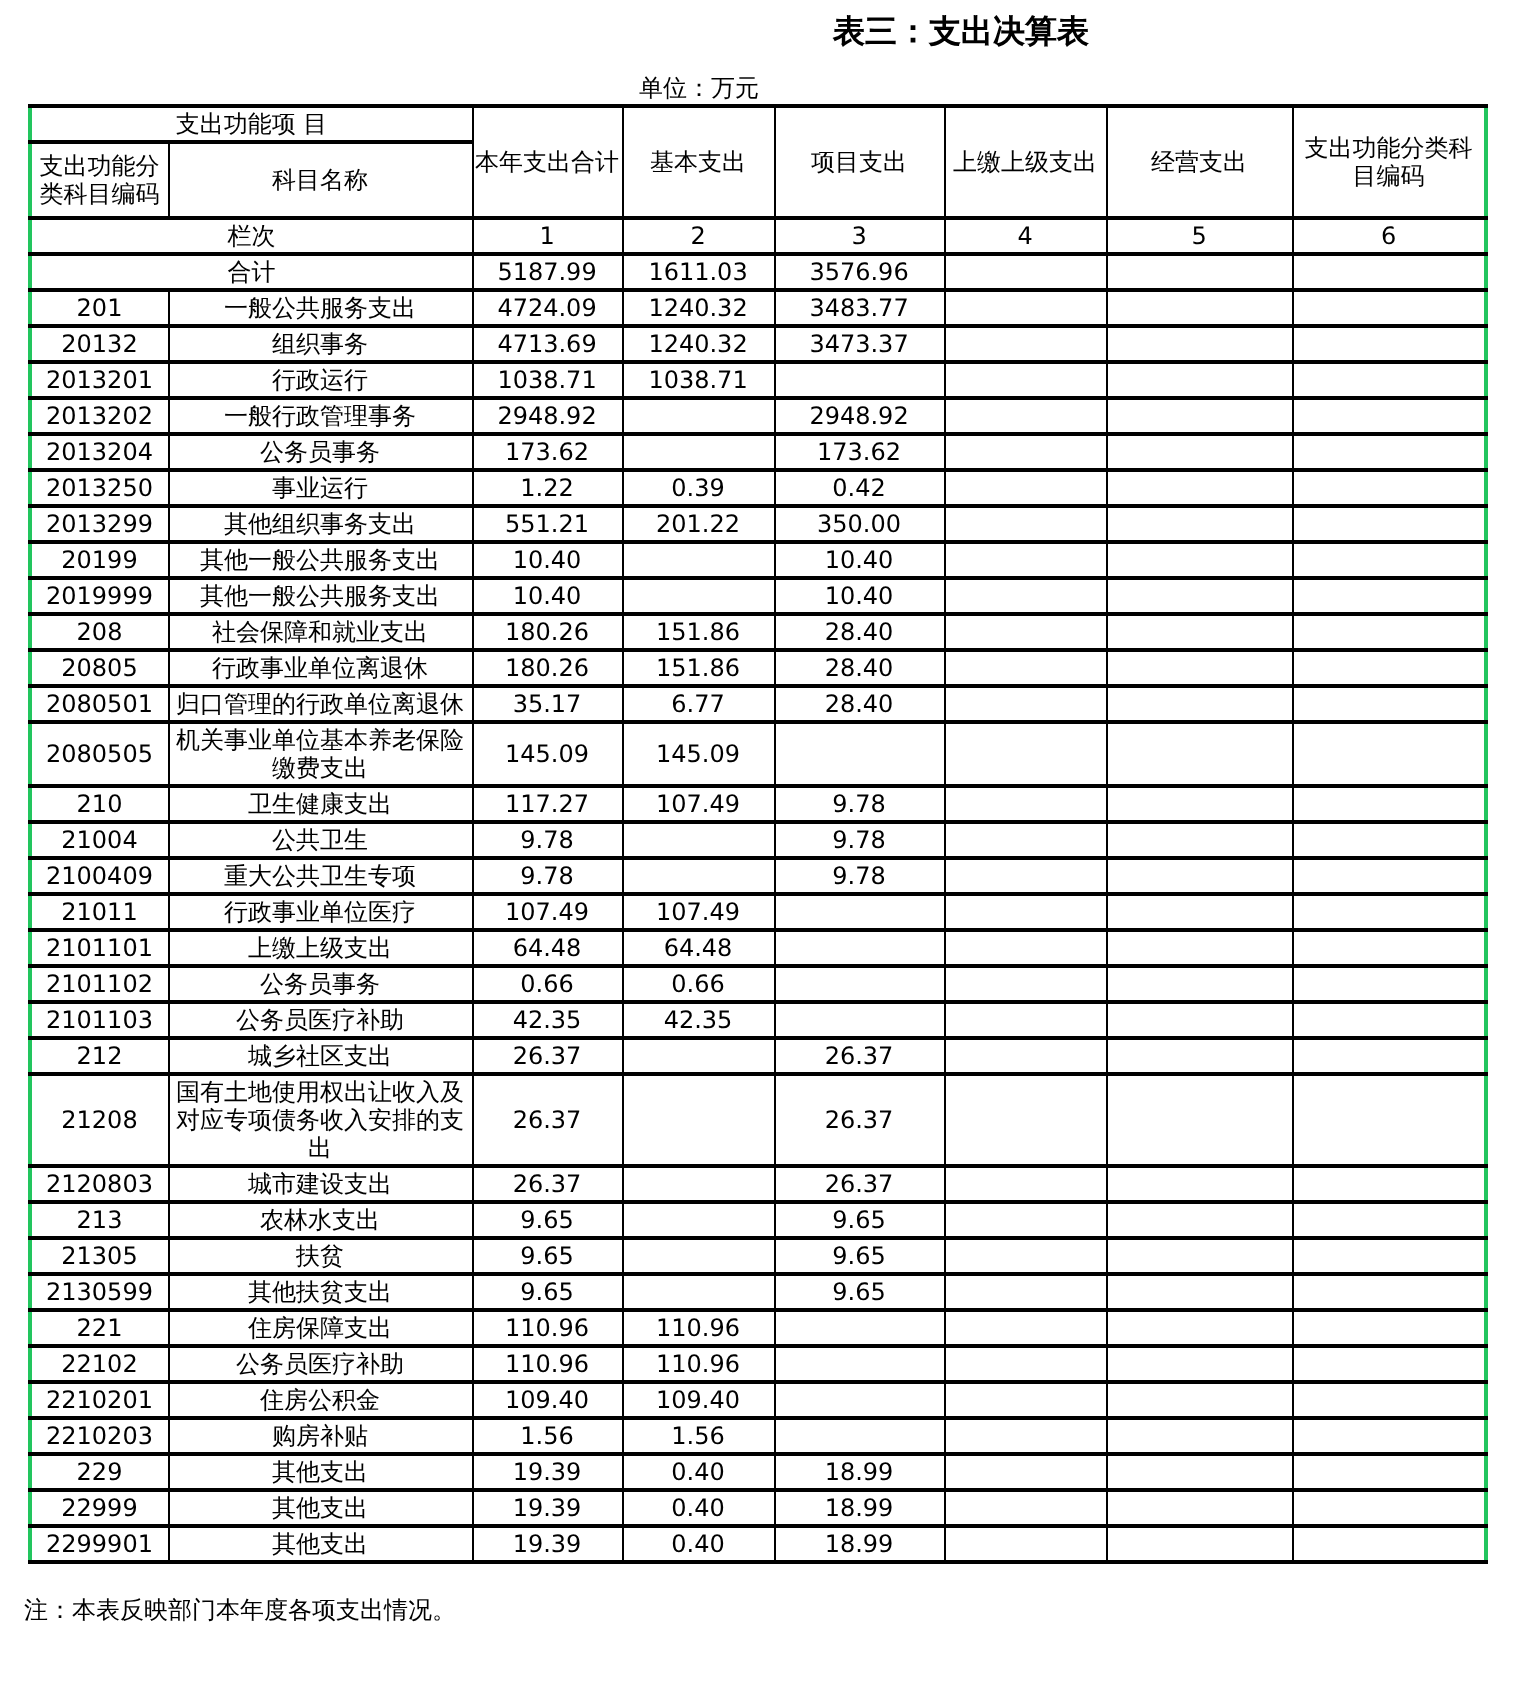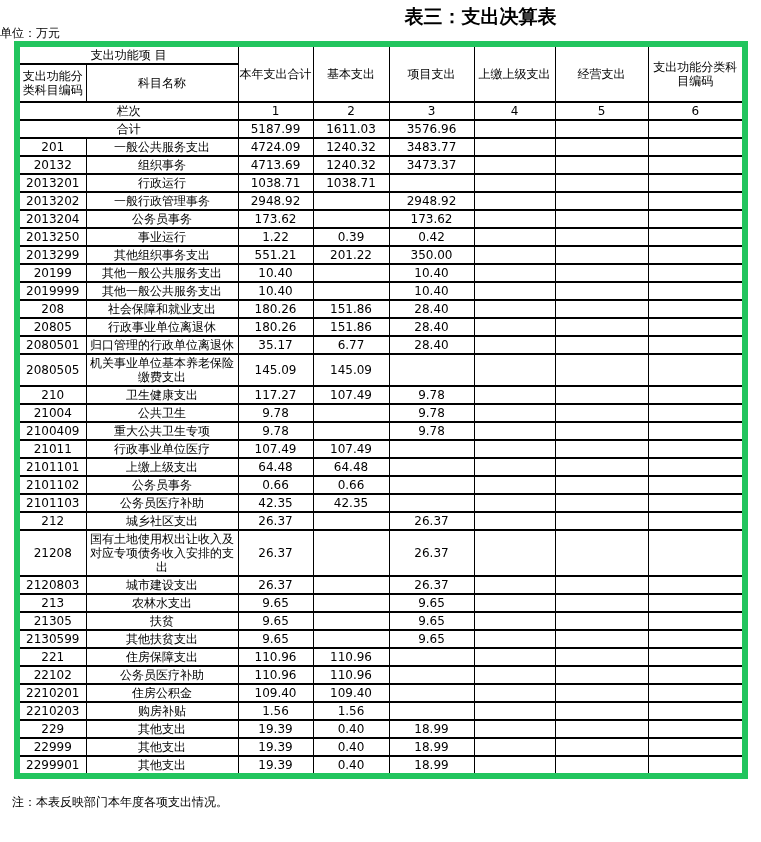--- a/index.html
+++ b/index.html
@@ -13,38 +13,38 @@
     width: 761px;
     height: 842px;
     background: #ffffff;
     box-sizing: border-box;
     padding-top: 6px;
     overflow: hidden;
   }
   .title {
     text-align: center;
     padding-left: 200px; 
-    font-size: 19px;
+    font-size: 16px;
     font-weight: bold;
     line-height: 20px;
   }
   .unit-line {
-    text-align: left;
+    text-align: center;
     padding-right: 62px;
     font-size: 12px;
     line-height: 14px;
-    margin-top: 0;
+    margin-top: 11px;
   }
   table.budget {
     border-collapse: collapse;
     table-layout: fixed;
     width: 730px;
     margin-left: 14px;
     margin-top: 1px;
-    border: 6px solid #22c55e;
+    border: 2px solid #22c55e;
   }
   table.budget td, table.budget th {
     border-left: 1px solid #000;
     border-right: 1px solid #000;
     border-top: 2px solid #000;
     border-bottom: 2px solid #000;
     font-size: 12px;
     line-height: 14px;
     font-weight: normal;
     padding: 1px 2px;

